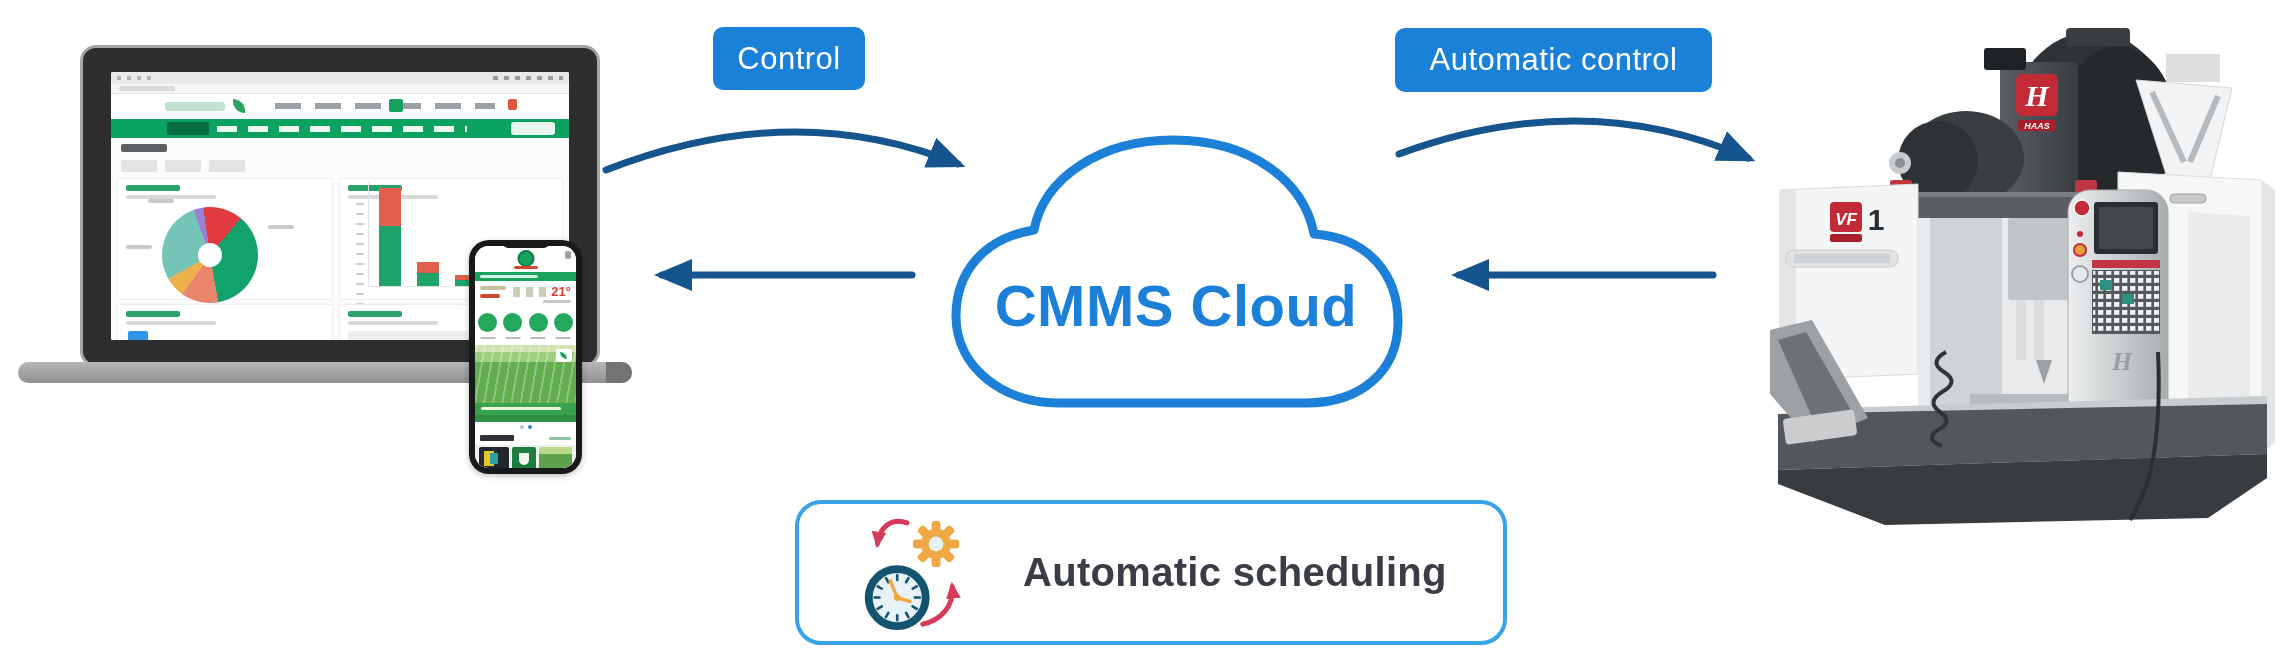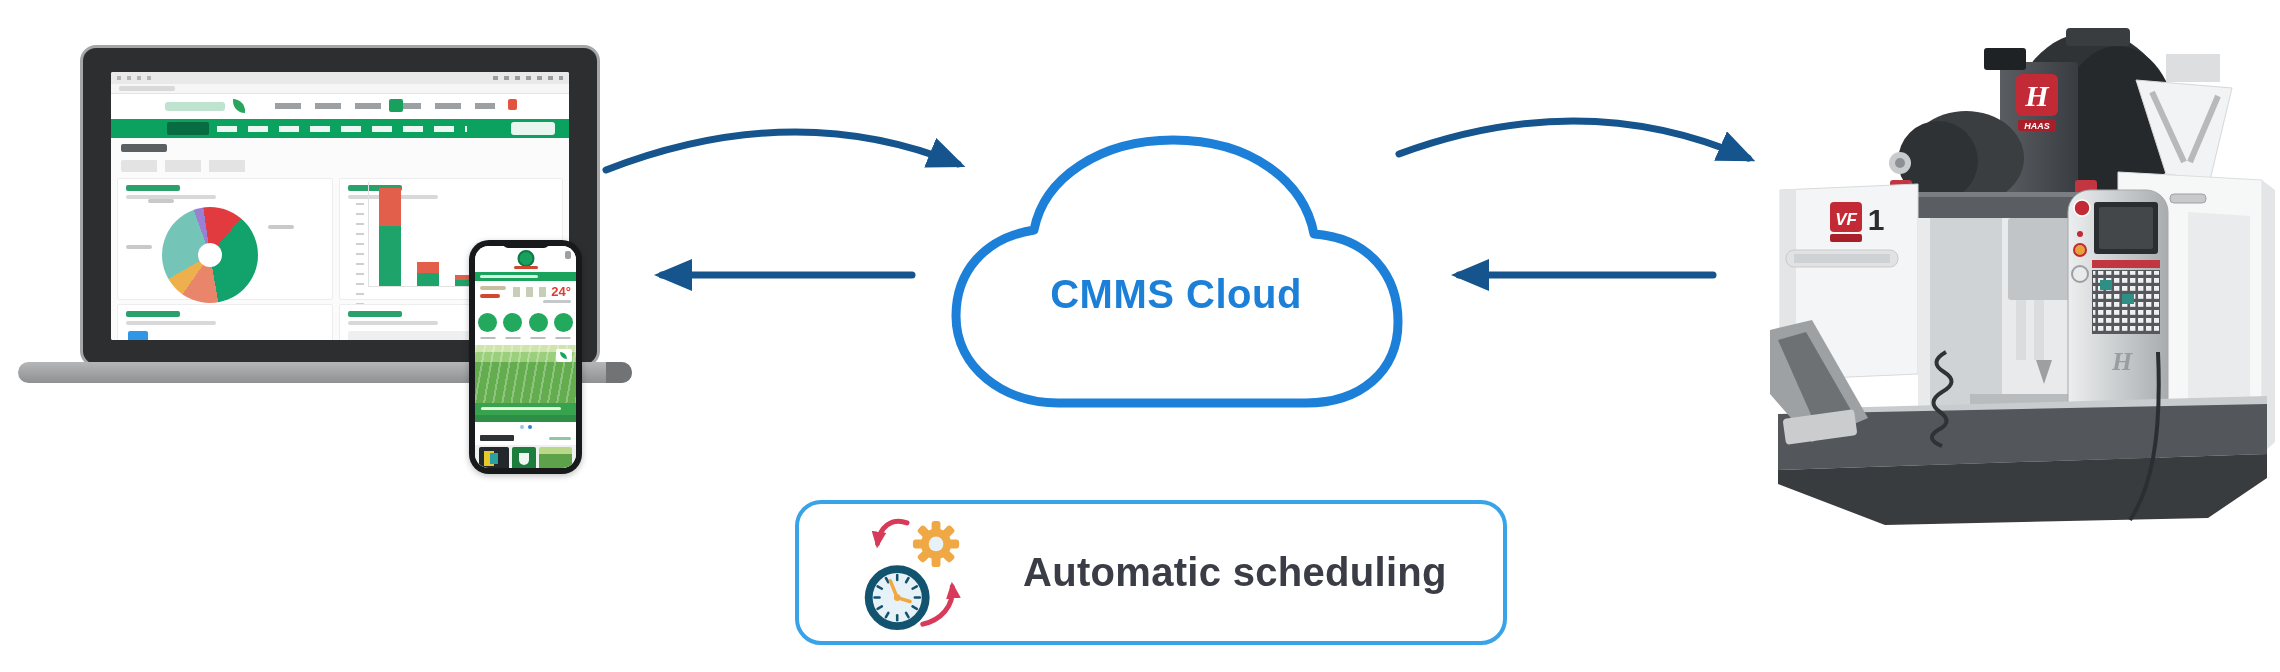--- a/index.html
+++ b/index.html
@@ -9,21 +9,21 @@
 
   
   .badge{position:absolute;display:flex;align-items:center;justify-content:center;
          color:#fff;font-size:31px;font-weight:500;border-radius:10px;letter-spacing:.5px;}
   .badge.control{left:713px;top:27px;width:152px;height:63px;}
   .badge.autocontrol{left:1395px;top:28px;width:317px;height:64px;}
 
   
   .cloud-wrap{left:940px;top:126px;width:472px;height:290px;}
   .cloud-label{position:absolute;left:0;top:146px;width:100%;text-align:center;
-               font-size:40px;font-weight:700;letter-spacing:.5px;}
+               font-size:58px;font-weight:700;letter-spacing:.5px;}
 
   
   .sched{left:795px;top:500px;width:712px;height:145px;border:4px solid;
          border-radius:26px;background:#fff;display:flex;align-items:center;box-sizing:border-box;}
   .sched-icon{margin-left:58px;width:104px;height:118px;flex:0 0 auto;}
   .sched-label{margin-left:62px;font-size:40px;font-weight:600;letter-spacing:.3px;}
 
   
   .laptop-frame{left:80px;top:45px;width:520px;height:322px;background:#2c2e30;
                 border:3px solid #a4a6a8;border-radius:16px;box-sizing:border-box;}
@@ -223,21 +223,21 @@
         <div class="p-logo-txt"></div>
         <div class="p-bell"></div>
       </div>
       <div class="p-green1">
           <i></i>
         </div>
       <div class="p-weather">
         <div class="p-w-l1"></div>
         <div class="p-w-l2"></div>
         <div class="p-w-icons"></div>
-        <div class="p-temp" style="color: rgb(224, 59, 48);">24°</div>
+        <div class="p-temp" style="color: rgb(224, 59, 48);">21°</div>
         <div class="p-temp-sub"></div>
       </div>
       <div class="p-circles">
         <div class="p-circ"></div>
         <div class="p-circ"></div>
         <div class="p-circ"></div>
         <div class="p-circ"></div>
       </div>
       <div class="p-photo">
         <div class="rows"></div>
@@ -265,20 +265,22 @@
         <div class="th2">
             <i></i>
           </div>
         <div class="th3"></div>
       </div>
 
     </div>
     <div class="notch"></div>
   </div>
 
+  <div class="badge control" style="background: rgb(27, 128, 216);">Control</div>
+  <div class="badge autocontrol" style="background: rgb(27, 128, 216);">Automatic control</div>
 
   <svg class="abs arrows" viewBox="0 0 2280 672">
     <defs>
       <marker id="navyhead" markerUnits="userSpaceOnUse" markerWidth="38" markerHeight="32" refX="30" refY="16" orient="auto">
         <path d="M0,0 L38,16 L0,32 Z" style="fill: rgb(21, 84, 140);"></path>
       </marker>
     </defs>
     <g fill="none" stroke-width="7" stroke-linecap="round" style="stroke: rgb(21, 84, 140);">
       <path d="M 606,170 Q 793,97 958,164" marker-end="url(#navyhead)"></path>
       <path d="M 912,275 L 662,275" marker-end="url(#navyhead)"></path>

